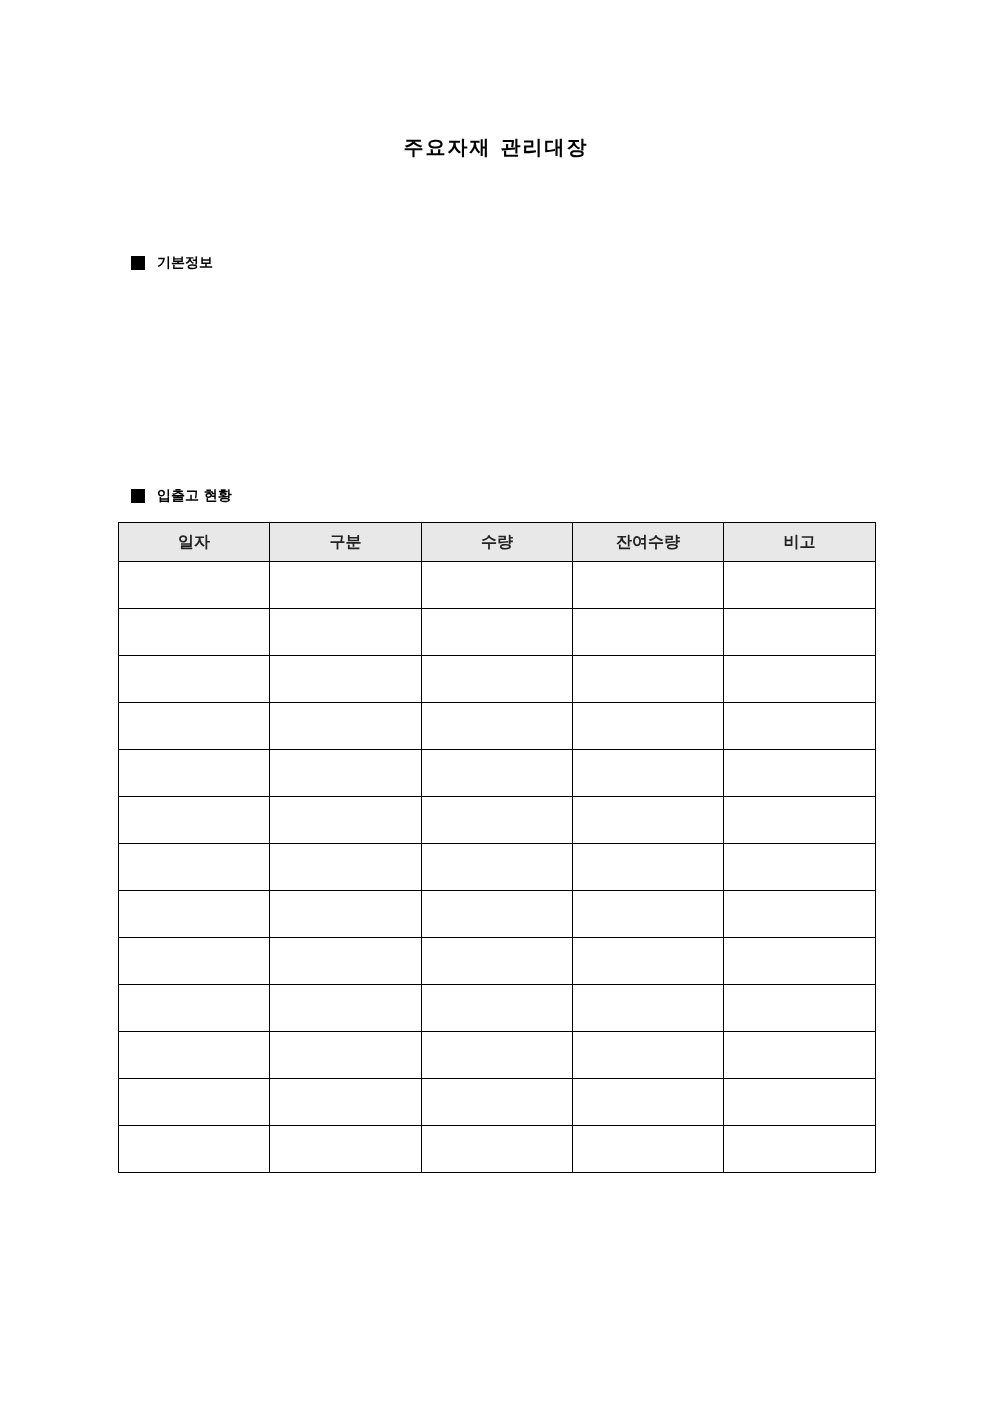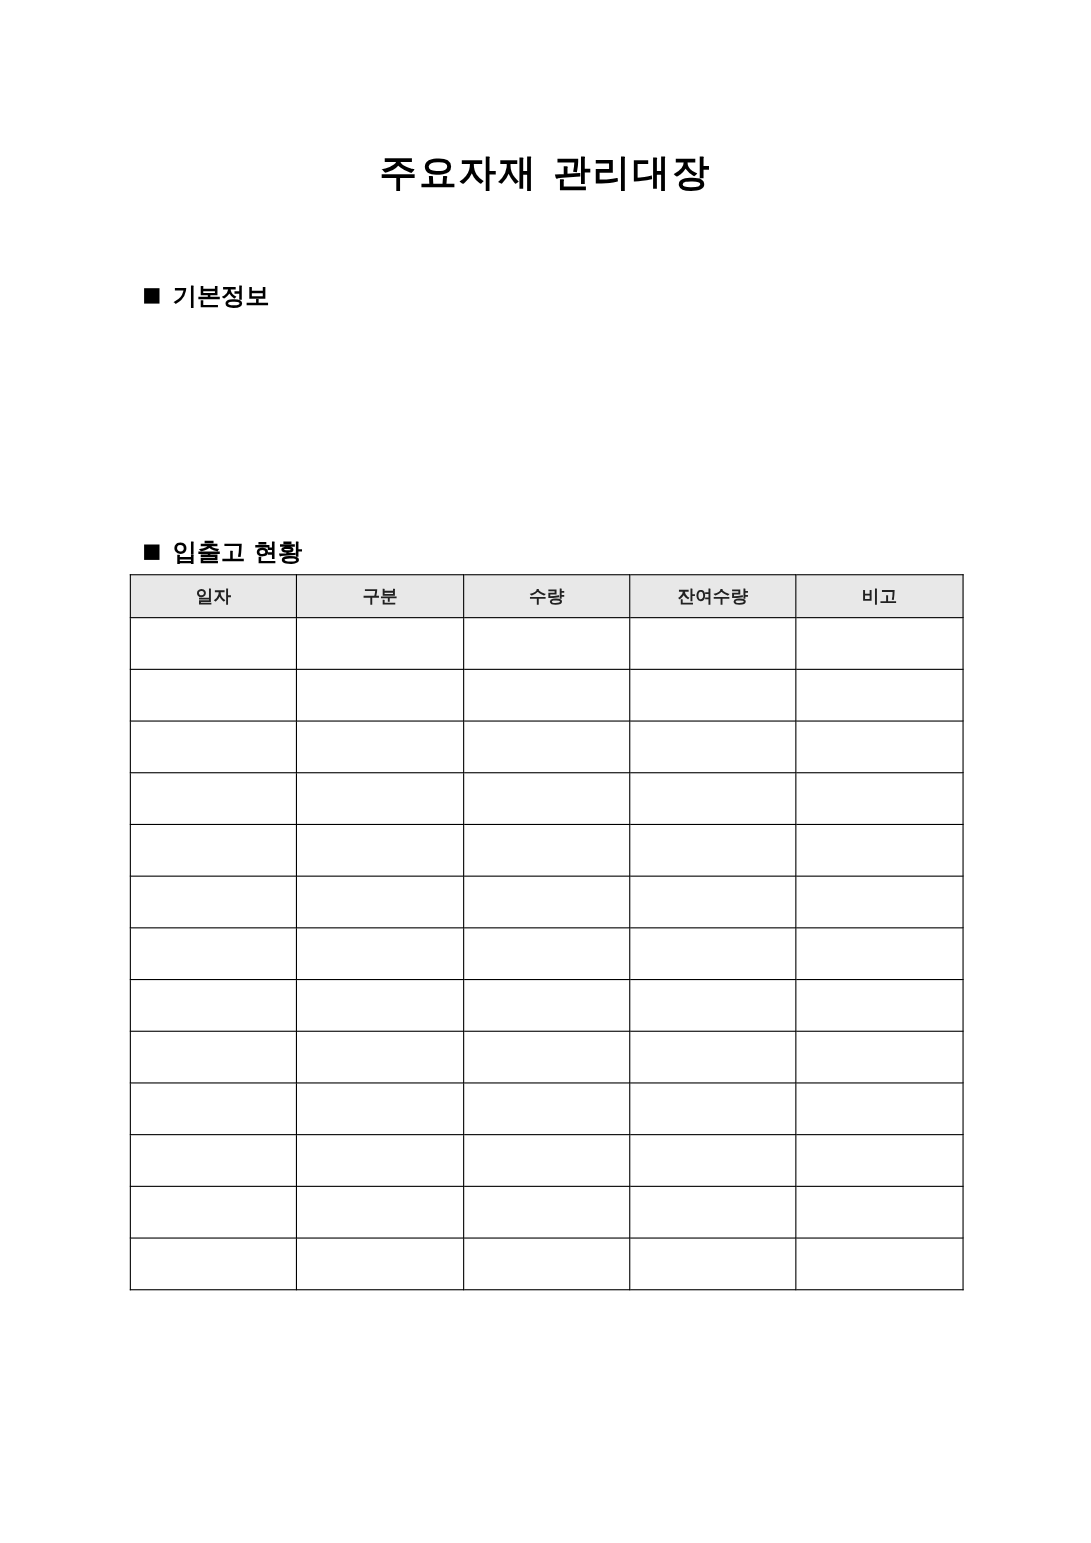--- a/index.html
+++ b/index.html
@@ -2,24 +2,24 @@
 <html><head>
   <meta charset="utf-8">
   <style>
     html, body { margin: 0; padding: 0; background: #ffffff; }
     body {
       width: 992px; height: 1403px; position: relative; overflow: hidden;
       font-family: "DejaVu Sans", sans-serif; color: #000;
     }
     .title {
       position: absolute; top: 134px; left: 0; width: 992px;
-      text-align: center; font-size: 34px; font-weight: bold; letter-spacing: 2px;
+      text-align: center; font-size: 20px; font-weight: bold; letter-spacing: 2px;
     }
     .section-head {
-      position: absolute; left: 119px; font-size: 22px; font-weight: bold;
+      position: absolute; left: 119px; font-size: 14px; font-weight: bold;
       display: flex; align-items: center; padding-left: 12px;
     }
     .section-head .sq {
       display: inline-block; width: 14px; height: 14px; background: #000; margin-right: 12px;
     }
     table { border-collapse: collapse; position: absolute; table-layout: fixed; }
     td {
       border: 1.5px solid #000; font-size: 16px; text-align: center; vertical-align: middle;
       color: #222; padding: 0;
     }

